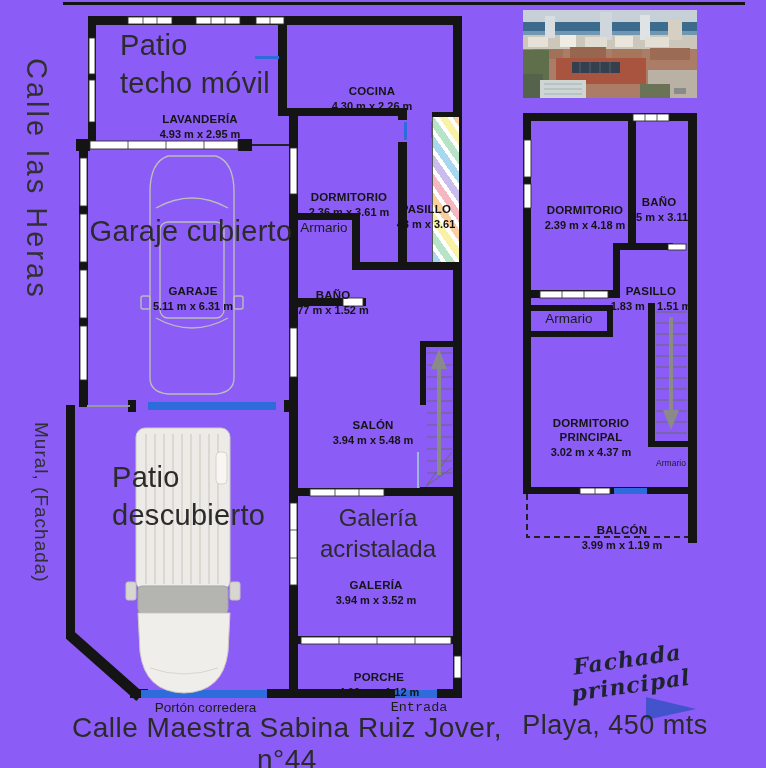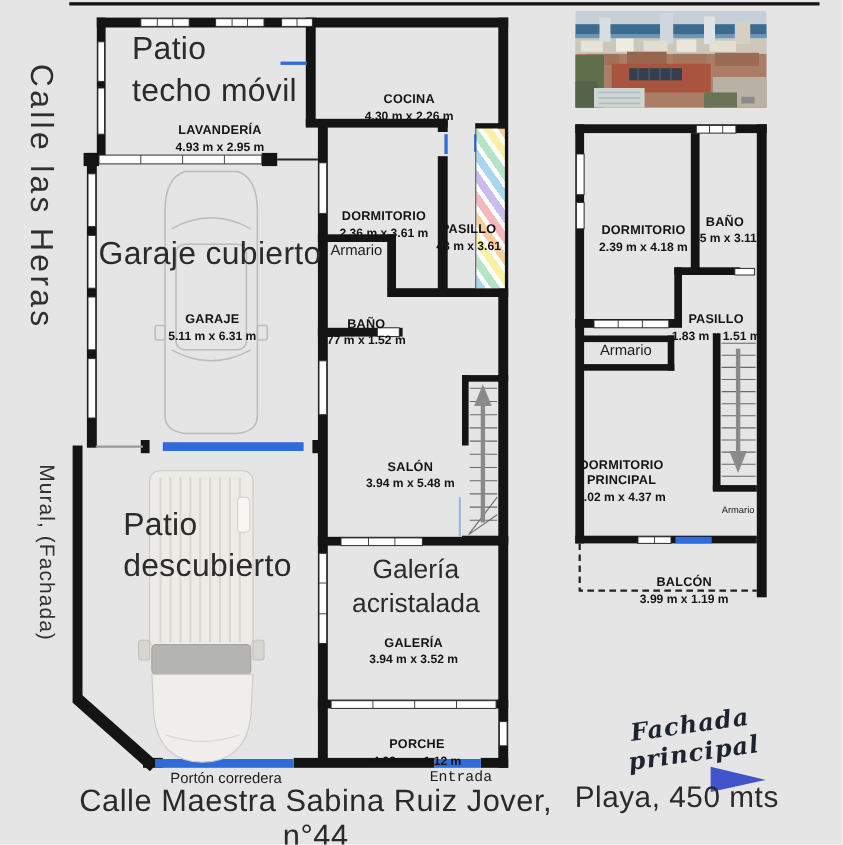--- a/index.html
+++ b/index.html
@@ -1,16 +1,16 @@
 <!DOCTYPE html>
 <html><head>
 <meta charset="utf-8">
 <style>
   html,body{margin:0;padding:0;background:#fff;}
-  #canvas{position:relative;width:766px;height:768px;background:#e5e5e5;overflow:hidden;
+  #canvas{position:relative;width:766px;height:768px;background:#8b5cf6;overflow:hidden;
           font-family:"Liberation Sans",sans-serif;}
   svg.plan{position:absolute;left:0;top:0;}
   .wall{fill:#141414;}
   .win{fill:#ffffff;stroke:#2f2f2f;stroke-width:.9;}
   .blue{fill:#2e6bdb;}
   .tick{stroke:#2f2f2f;stroke-width:.8;}
   .step{stroke:#6a6a6a;stroke-width:1;fill:none;}
   .lbl{position:absolute;color:#141414;text-align:center;}
   .rm-n{display:block;font-weight:700;font-size:11.5px;line-height:1.2;letter-spacing:.2px;margin-top:21px;}
   .rm-d{display:block;font-weight:700;font-size:11px;line-height:1.3;}
@@ -284,21 +284,21 @@
     <span class="rm-n">BAÑO</span>
     <span class="rm-d">45 m x 3.11</span>
   </div>
   <div class="lbl" style="left:610px;top:264px;width:82px;">
     <span class="rm-n">PASILLO</span>
     <span class="rm-d">1.83 m x 1.51 m</span>
   </div>
   <div class="lbl plain" style="left:530px;top:311px;width:78px;">
     <span>Armario</span>
   </div>
-  <div class="lbl" style="left:500px;top:396px;width:130px;">
+  <div class="lbl" style="left:526px;top:396px;width:130px;">
     <span class="rm-n">DORMITORIO PRINCIPAL</span>
     <span class="rm-d">3.02 m x 4.37 m</span>
   </div>
   <div class="lbl tiny" style="left:650px;top:458px;width:42px;">
     <span>Armario</span>
   </div>
   <div class="lbl" style="left:558px;top:503px;width:128px;">
     <span class="rm-n">BALCÓN</span>
     <span class="rm-d">3.99 m x 1.19 m</span>
   </div>
@@ -308,17 +308,17 @@
   </div>
   <div class="vert" style="left:30px;top:422px;font-size:19px;letter-spacing:1px;">
     <span>Mural, (Fachada)</span>
   </div>
   <div class="lbl addr" style="left:52px;top:712px;width:470px;">
     <span>Calle Maestra Sabina Ruiz Jover,  n°44</span>
   </div>
   <div class="lbl script" style="left:534px;top:646px;width:190px;">
     <span>Fachada principal</span>
   </div>
-  <div class="lbl addr" style="left:522px;top:710px;width:186px;font-size:27px;text-align:right;">
+  <div class="lbl addr" style="left:522px;top:710px;width:186px;font-size:27px;">
     <span>Playa, 450 mts</span>
   </div>
 
 </div>
 
 </body></html>

